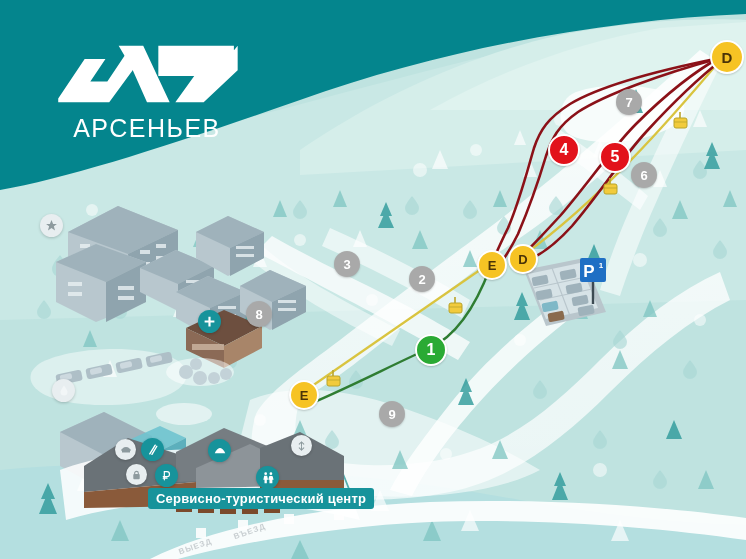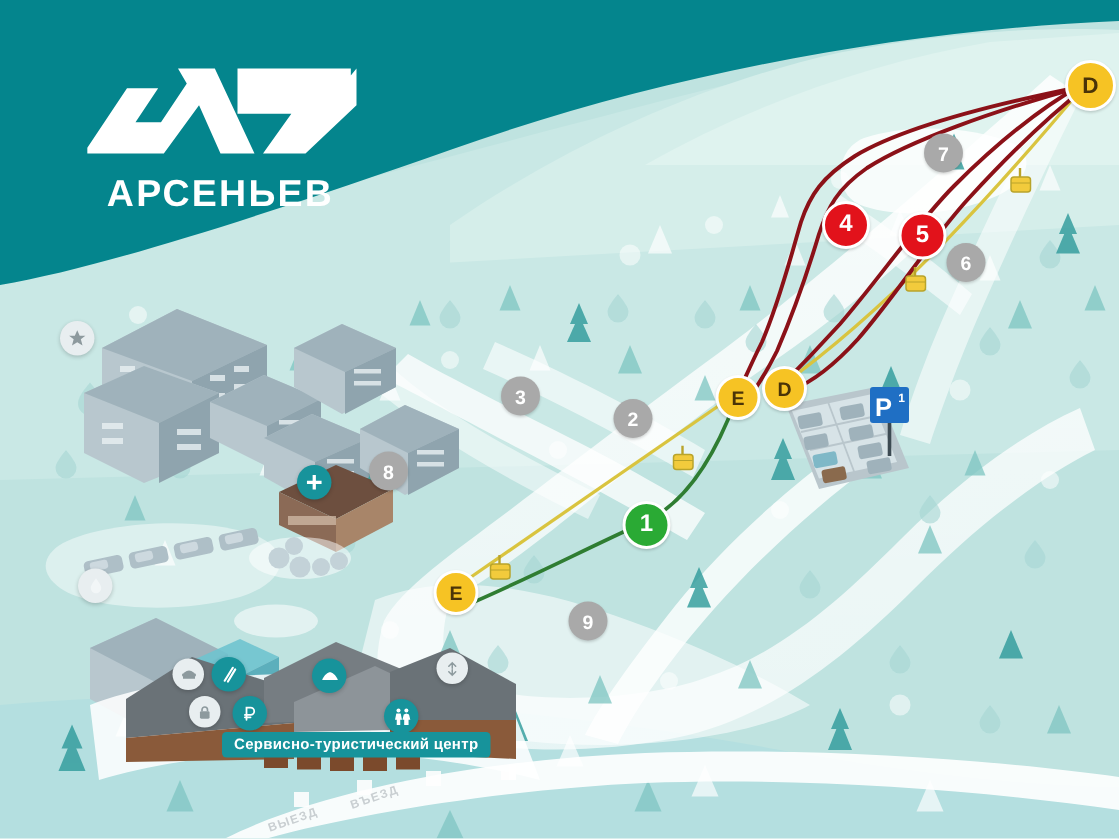--- a/index.html
+++ b/index.html
@@ -11,24 +11,24 @@
   .m-num{width:26px;height:26px;margin-left:-13px;margin-top:-13px;font-size:13px;}
   .m-gray{background:#a9a9a9;color:#fff;}
   .m-red{background:#e2121b;color:#fff;border:2px solid #fff;width:28px;height:28px;margin-left:-14px;margin-top:-14px;}
   .m-green{background:#2aaa34;color:#fff;border:2px solid #fff;width:28px;height:28px;margin-left:-14px;margin-top:-14px;}
   .m-let{background:#f6c324;color:#4a3408;border:2px solid #fff;width:26px;height:26px;margin-left:-13px;margin-top:-13px;font-size:13px;}
   .poi{position:absolute;border-radius:50%;display:flex;align-items:center;justify-content:center;
        box-shadow:0 1px 3px rgba(0,0,0,.2);}
   .poi-gray{background:#e8eef0;color:#8d9a9e;}
   .poi-teal{background:#17939b;color:#fff;}
   .poi svg{display:block;}
-  .centerlabel{position:absolute;background:#17939b;color:#fff;font-size:10px;font-weight:bold;
+  .centerlabel{position:absolute;background:#17939b;color:#fff;font-size:13px;font-weight:bold;
         padding:3px 8px;border-radius:3px;white-space:nowrap;letter-spacing:.2px;}
   .logo{position:absolute;left:52px;top:40px;width:190px;}
-  .logo-word{font-size:25px;font-weight:bold;color:#fff;letter-spacing:1.5px;text-align:center;
+  .logo-word{font-size:25px;font-weight:normal;color:#fff;letter-spacing:1.5px;text-align:center;
       font-family:"Liberation Sans", sans-serif;margin-top:2px;}
   .psign{position:absolute;}
   .roadtxt{position:absolute;color:#c9cfd2;font-size:8px;font-weight:bold;letter-spacing:1px;}
 </style>
 </head>
 <body>
 
 <div id="stage">
 
   <svg id="mapsvg" viewBox="0 0 746 559">

